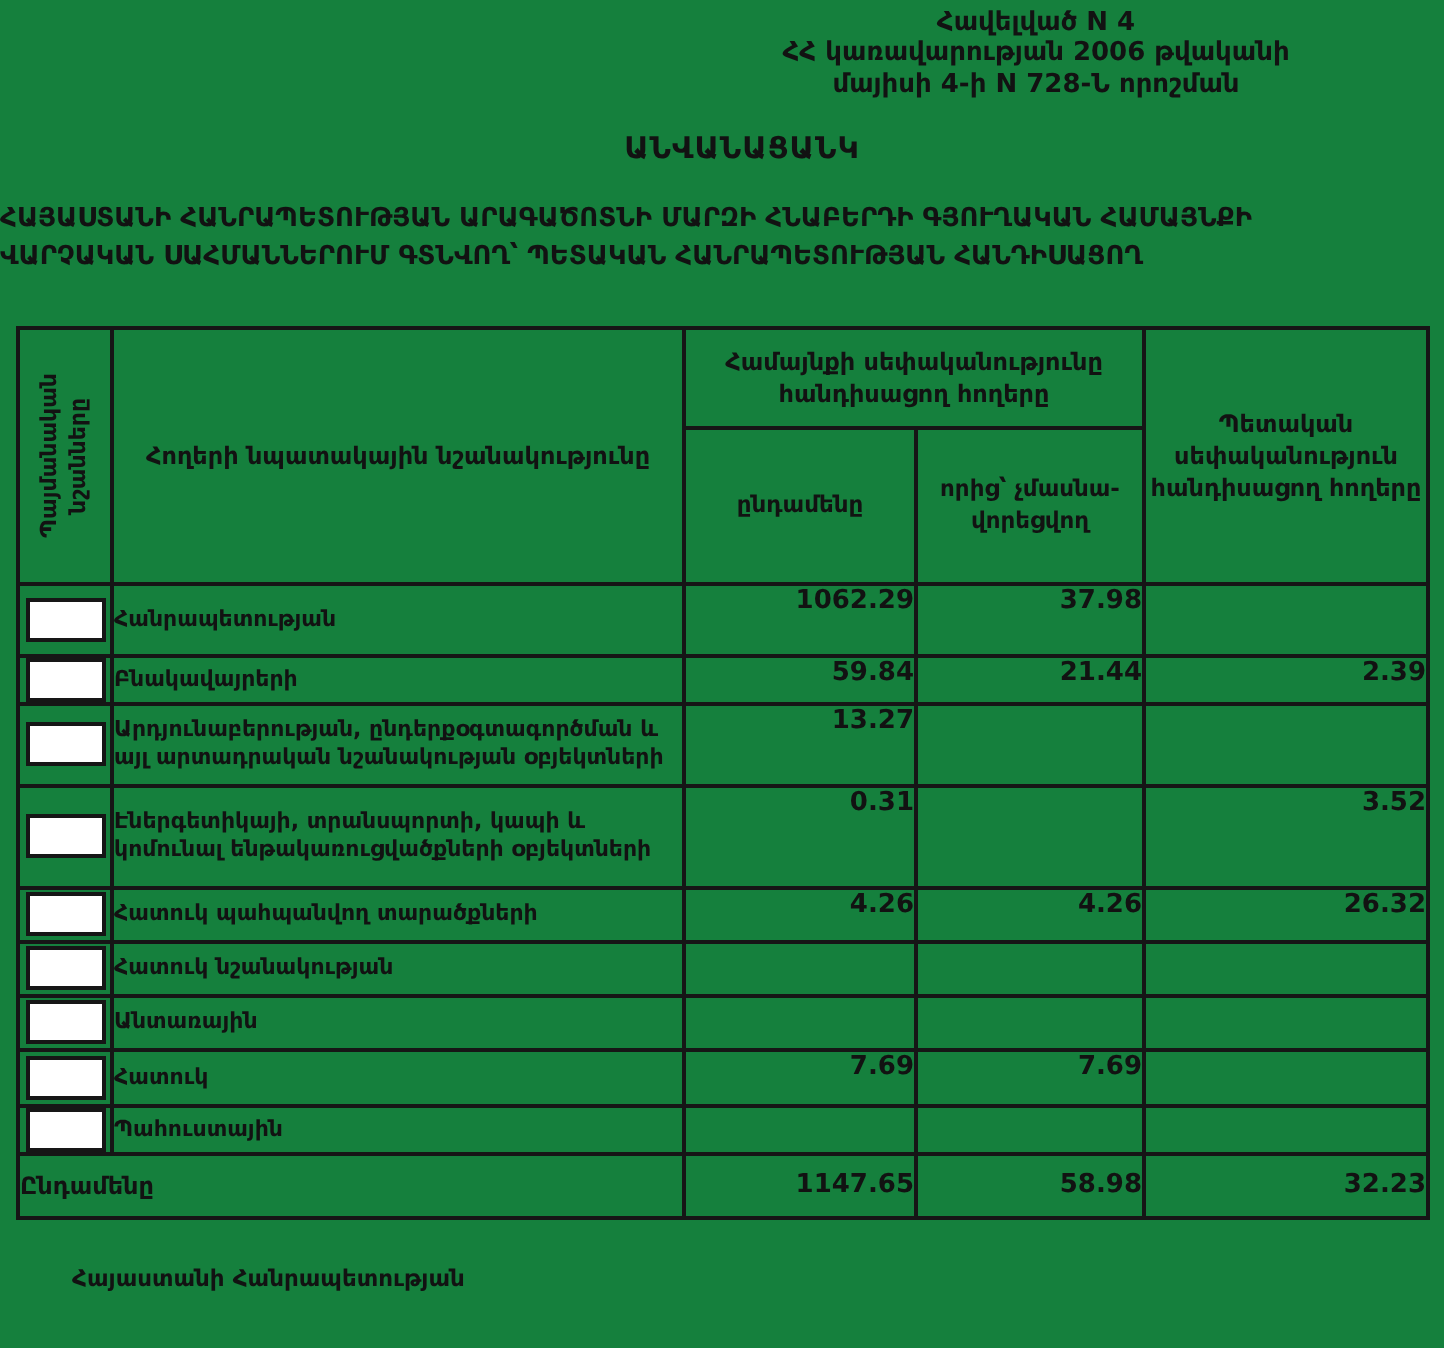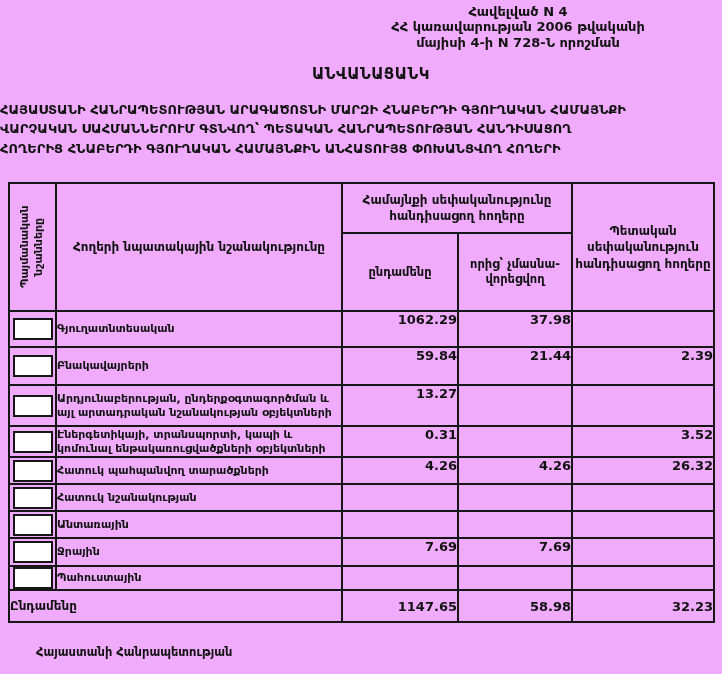--- a/index.html
+++ b/index.html
@@ -1,19 +1,19 @@
 <!DOCTYPE html>
 <html><head>
 <meta charset="utf-8">
 <style>
   html,body{margin:0;padding:0;background:#fff;}
   .doc{
     position:relative;
     width:722px;height:674px;
-    background:#f0abfc;
+    background:#15803d;
     color:#121212;
     font-family:"DejaVu Sans",sans-serif;
     overflow:hidden;
     box-sizing:border-box;
     padding-top:4px;
   }
   
   .header-note{
     width:400px;
     margin:0 4px 0 auto;
@@ -123,21 +123,20 @@
     <div>Հավելված N 4</div>
     <div>ՀՀ կառավարության 2006 թվականի</div>
     <div>մայիսի 4-ի N 728-Ն որոշման</div>
   </div>
 
   <div class="title">ԱՆՎԱՆԱՑԱՆԿ</div>
 
   <div class="subtitle">
     <div>ՀԱՅԱՍՏԱՆԻ ՀԱՆՐԱՊԵՏՈՒԹՅԱՆ ԱՐԱԳԱԾՈՏՆԻ ՄԱՐԶԻ ՀՆԱԲԵՐԴԻ ԳՅՈՒՂԱԿԱՆ ՀԱՄԱՅՆՔԻ</div>
     <div>ՎԱՐՉԱԿԱՆ ՍԱՀՄԱՆՆԵՐՈՒՄ ԳՏՆՎՈՂ՝ ՊԵՏԱԿԱՆ ՀԱՆՐԱՊԵՏՈՒԹՅԱՆ ՀԱՆԴԻՍԱՑՈՂ</div>
-    <div>ՀՈՂԵՐԻՑ ՀՆԱԲԵՐԴԻ ԳՅՈՒՂԱԿԱՆ ՀԱՄԱՅՆՔԻՆ ԱՆՀԱՏՈՒՅՑ ՓՈԽԱՆՑՎՈՂ ՀՈՂԵՐԻ</div>
   </div>
 
   <table class="landtable">
     <colgroup>
       <col style="width:47px">
       <col style="width:286px">
       <col style="width:116px">
       <col style="width:114px">
       <col style="width:142px">
     </colgroup>
@@ -154,44 +153,44 @@
         <th class="hdr sub">ընդամենը</th>
         <th class="hdr sub pre">որից՝ չմասնա-
 վորեցվող</th>
       </tr>
     </thead>
     <tbody>
       <tr style="height:36px">
         <td class="sym">
             <div class="swatch"></div>
           </td>
-        <td class="lbl">Գյուղատնտեսական</td>
+        <td class="lbl">Հանրապետության</td>
         <td class="num">1062.29</td>
         <td class="num">37.98</td>
         <td class="num"></td>
       </tr>
-      <tr style="height:38px">
+      <tr style="height:24px">
         <td class="sym">
             <div class="swatch"></div>
           </td>
         <td class="lbl">Բնակավայրերի</td>
         <td class="num">59.84</td>
         <td class="num">21.44</td>
         <td class="num">2.39</td>
       </tr>
       <tr style="height:41px">
         <td class="sym">
             <div class="swatch"></div>
           </td>
         <td class="lbl">Արդյունաբերության, ընդերքօգտագործման և այլ արտադրական նշանակության օբյեկտների</td>
         <td class="num">13.27</td>
         <td class="num"></td>
         <td class="num"></td>
       </tr>
-      <tr style="height:31px">
+      <tr style="height:51px">
         <td class="sym">
             <div class="swatch"></div>
           </td>
         <td class="lbl">Էներգետիկայի, տրանսպորտի, կապի և կոմունալ ենթակառուցվածքների օբյեկտների</td>
         <td class="num">0.31</td>
         <td class="num"></td>
         <td class="num">3.52</td>
       </tr>
       <tr style="height:27px">
         <td class="sym">
@@ -217,21 +216,21 @@
           </td>
         <td class="lbl">Անտառային</td>
         <td class="num"></td>
         <td class="num"></td>
         <td class="num"></td>
       </tr>
       <tr style="height:28px">
         <td class="sym">
             <div class="swatch"></div>
           </td>
-        <td class="lbl">Ջրային</td>
+        <td class="lbl">Հատուկ</td>
         <td class="num">7.69</td>
         <td class="num">7.69</td>
         <td class="num"></td>
       </tr>
       <tr style="height:14px">
         <td class="sym">
             <div class="swatch"></div>
           </td>
         <td class="lbl">Պահուստային</td>
         <td class="num"></td>

